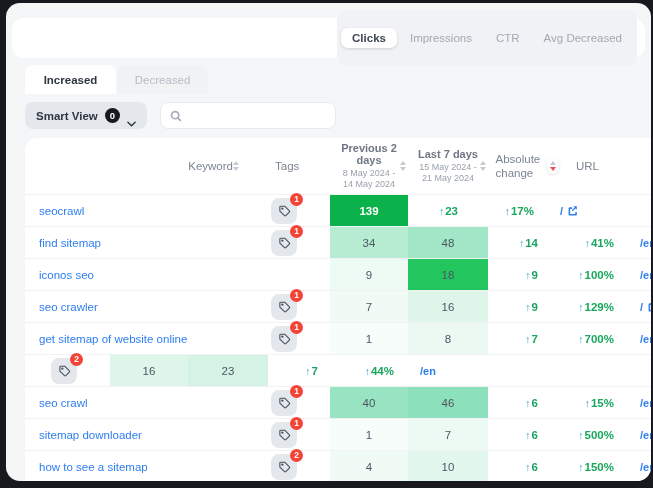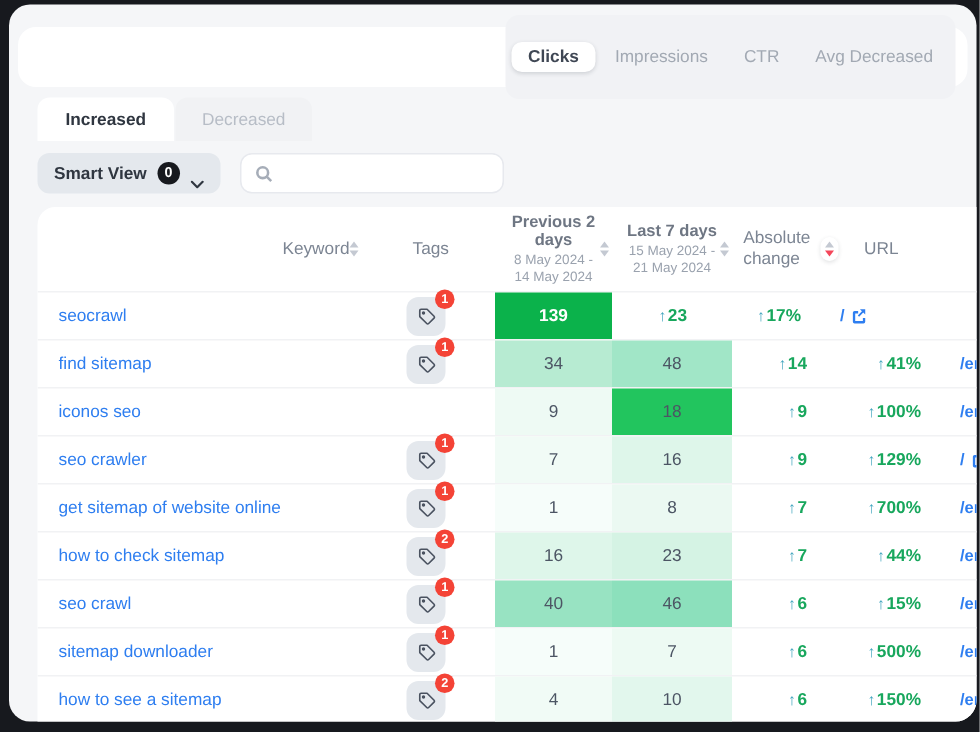--- a/index.html
+++ b/index.html
@@ -360,23 +360,20 @@
       <span class="chg-arrow">↑</span>
               <span class="chg-num pct-num">700%</span>
     </div>
     <div class="cell col-url url-cell">
       <span class="url-text">/en</span>
 
     </div>
   </div>
 
   <div class="trow">
-    <div class="cell col-kw kw-cell">
-      <a class="kw-link">how to check sitemap</a>
-    </div>
     <div class="cell col-tags tags-cell">
       <span class="tagbtn">
         <svg viewBox="0 0 24 24">
           <path d="M21 12.6l-8.6-8.6H5a1.6 1.6 0 0 0-1.6 1.6v7.4L12 21.6a1.6 1.6 0 0 0 2.3 0l6.7-6.7a1.6 1.6 0 0 0 0-2.3z" stroke-linejoin="round"></path>
           <circle cx="8" cy="8.6" r="1.1"></circle>
         </svg>
         <span class="tagbadge">2</span>
       </span>
     </div>
     <div class="cell col-prev heat" style="background: rgb(222, 246, 234); color: rgb(76, 85, 100);">

